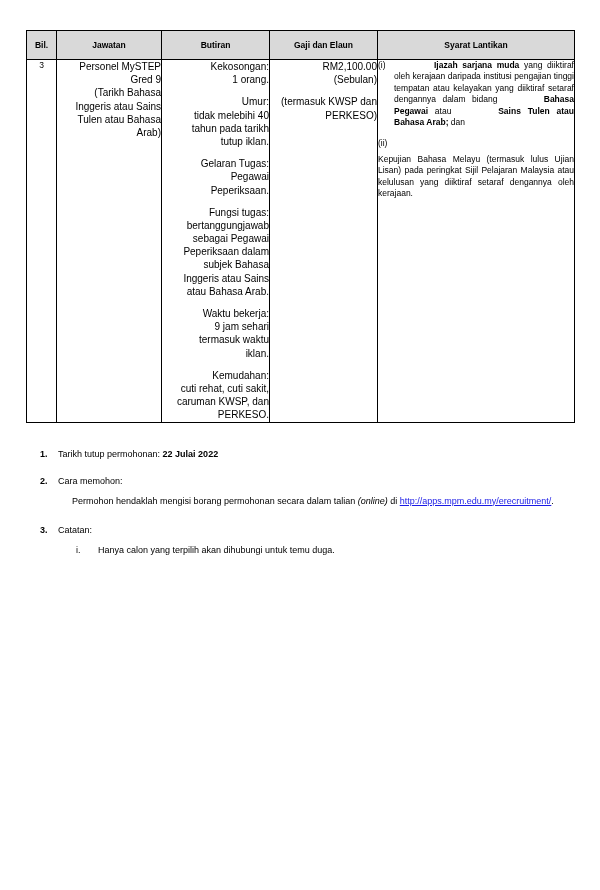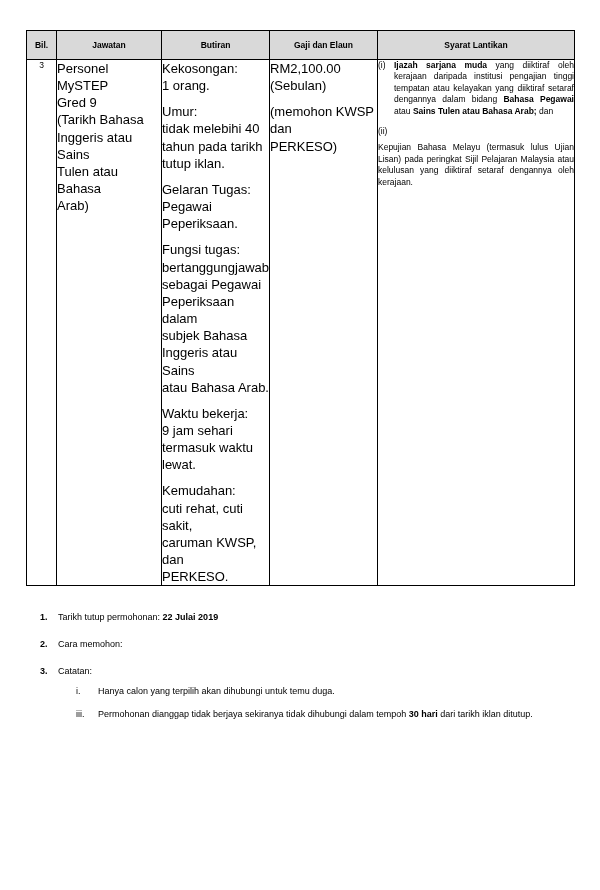--- a/index.html
+++ b/index.html
@@ -49,24 +49,25 @@
   .col-but    { width: 108px; }
   .col-gaji   { width: 108px; }
   .col-syarat { width: 197px; }
 
   td.cell-bil {
     text-align: center;
     font-size: 8.5px;
     padding-top: 7px;
   }
   td.cell-body {
-    font-size: 13px;
+    font-size: 10px;
     line-height: 1.32;
     padding: 7px 6px 8px 6px;
     height: 356px;
+    text-align: right;
   }
   .para { margin: 0 0 9px 0; }
   .para:last-child { margin-bottom: 0; }
   .para .line { display: block; }
 
   td.cell-syarat {
     font-size: 8.5px;
     line-height: 1.35;
     padding: 7px 7px 8px 7px;
   }
@@ -76,21 +77,21 @@
   }
   .req-item:last-child { margin-bottom: 0; flex-direction: column; }
   .req-marker {
     width: 16px;
     flex: 0 0 16px;
   }
   .req-text {
     flex: 1;
     text-align: justify;
   }
-  b { font-weight: bold; }
+  b { font-weight: bold; margin-left: 40px; }
 
   
   .notes {
     margin-top: 26px;
     font-size: 9px;
   }
   .note-block {
     margin-bottom: 17px;
   }
   .note-head {
@@ -201,36 +202,36 @@
               <span class="line">sebagai Pegawai</span>
               <span class="line">Peperiksaan dalam</span>
               <span class="line">subjek Bahasa</span>
               <span class="line">Inggeris atau Sains</span>
               <span class="line">atau Bahasa Arab.</span>
             </div>
             <div class="para">
               <span class="line">Waktu bekerja:</span>
               <span class="line">9 jam sehari</span>
               <span class="line">termasuk waktu</span>
-              <span class="line">lewat.</span>
+              <span class="line">iklan.</span>
             </div>
             <div class="para">
               <span class="line">Kemudahan:</span>
               <span class="line">cuti rehat, cuti sakit,</span>
               <span class="line">caruman KWSP, dan</span>
               <span class="line">PERKESO.</span>
             </div>
           </td>
         <td class="cell-body" id="gaji-cell">
             <div class="para">
               <span class="line">RM2,100.00</span>
               <span class="line">(Sebulan)</span>
             </div>
             <div class="para">
-              <span class="line">(memohon KWSP dan</span>
+              <span class="line">(termasuk KWSP dan</span>
               <span class="line">PERKESO)</span>
             </div>
           </td>
         <td class="cell-syarat" id="syarat-cell">
             <div class="req-item">
               <span class="req-marker">(i)</span>
               <span class="req-text"><b>Ijazah sarjana muda</b> yang diiktiraf oleh kerajaan daripada institusi pengajian tinggi tempatan atau kelayakan yang diiktiraf setaraf dengannya dalam bidang <b>Bahasa Pegawai</b> atau <b>Sains Tulen atau Bahasa Arab;</b> dan</span>
             </div>
             <div class="req-item">
               <span class="req-marker">(ii)</span>
@@ -241,45 +242,44 @@
     </tbody>
   </table>
 
   <div class="notes">
 
     <div class="note-block">
       <div class="note-head">
         <span class="note-num">1.</span>
         <span>
           <span class="note-title-inline">Tarikh tutup permohonan:</span>
-          <span>22 Julai 2019</span>
+          <span>22 Julai 2022</span>
         </span>
       </div>
     </div>
 
     <div class="note-block">
       <div class="note-head">
         <span class="note-num">2.</span>
         <span class="note-title-inline">Cara memohon:</span>
+      </div>
+      <div class="note-body">
+        <p id="apply-body">Permohon hendaklah mengisi borang permohonan secara dalam talian <span class="italic">(online)</span> di <span class="link">http://apps.mpm.edu.my/erecruitment/</span>.</p>
       </div>
     </div>
 
     <div class="note-block">
       <div class="note-head">
         <span class="note-num">3.</span>
         <span class="note-title-inline">Catatan:</span>
       </div>
       <div class="note-body">
         <ol class="roman" id="remarks-list">
             <li>
               <span class="rn">i.</span>
               <span class="rtext">Hanya calon yang terpilih akan dihubungi untuk temu duga.</span>
             </li>
-            <li>
-              <span class="rn">iii.</span>
-              <span class="rtext">Permohonan dianggap tidak berjaya sekiranya tidak dihubungi dalam tempoh <b>30 hari</b> dari tarikh iklan ditutup.</span>
-            </li>
           </ol>
       </div>
     </div>
 
   </div>
 </div>
 
 </body></html>

